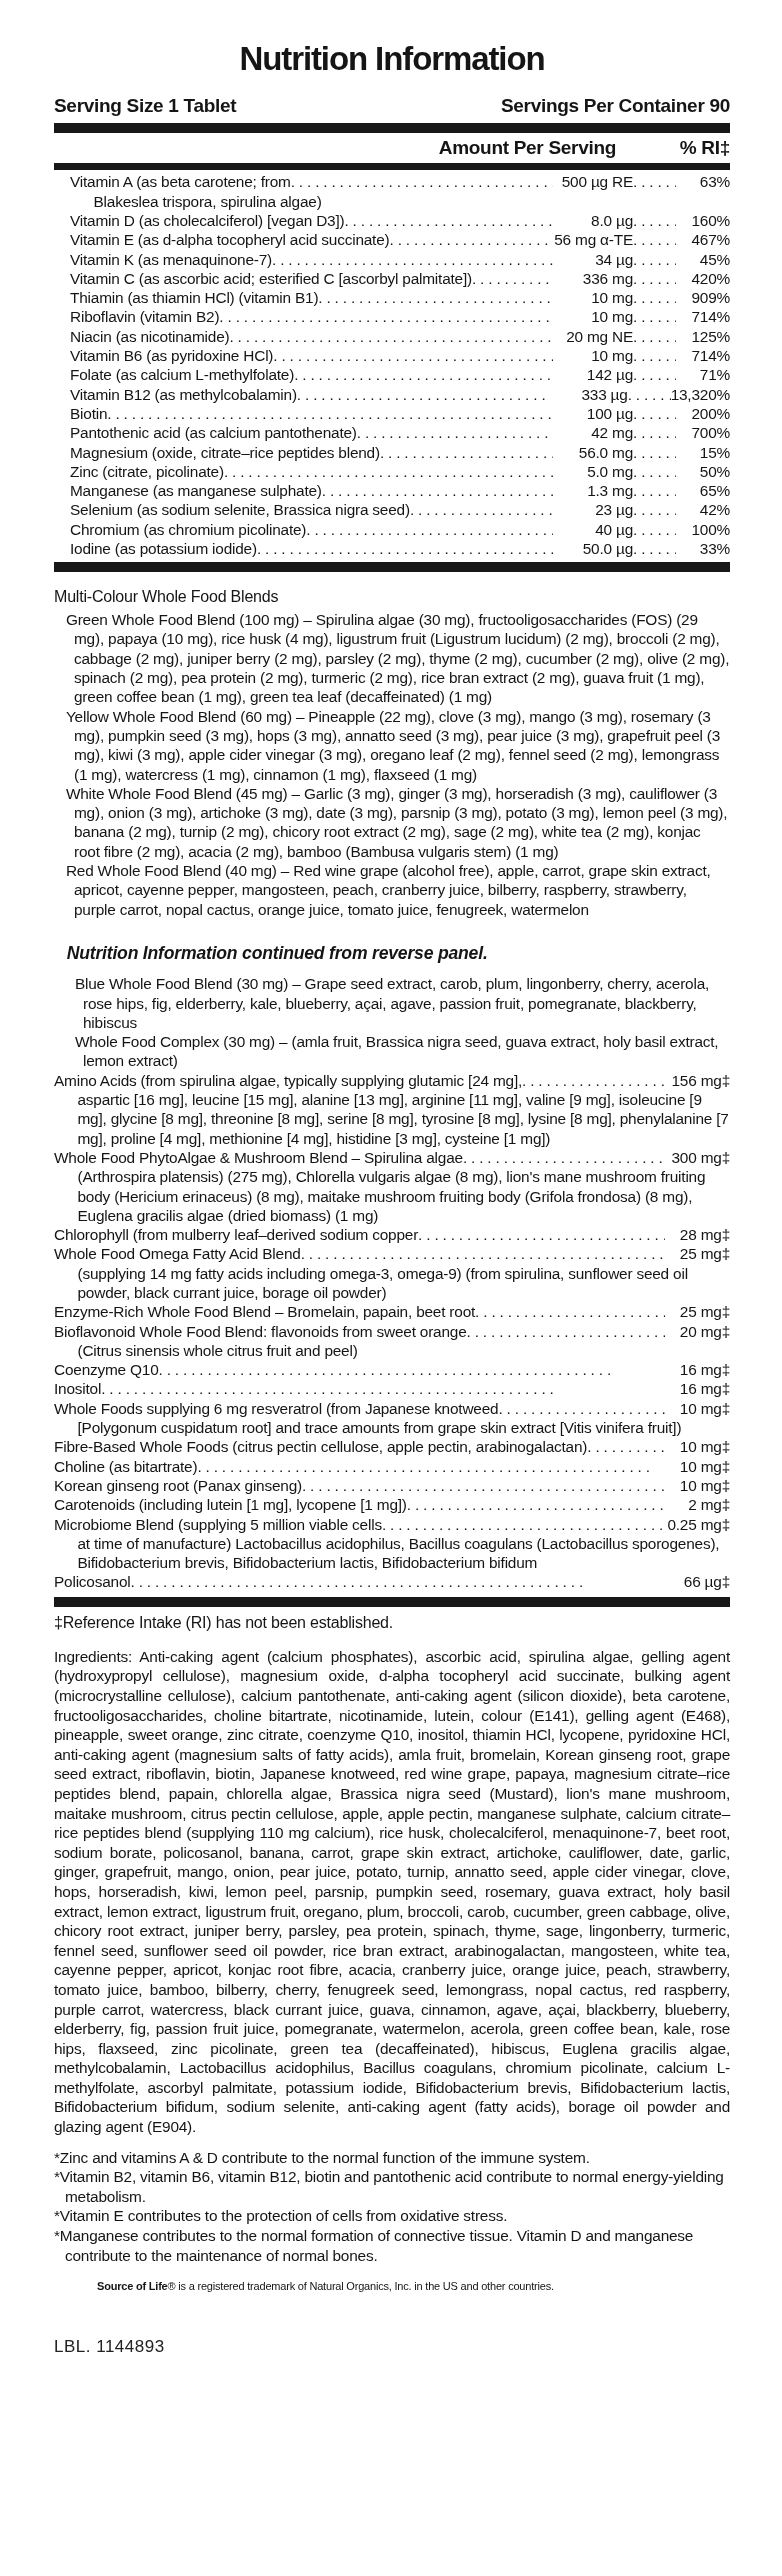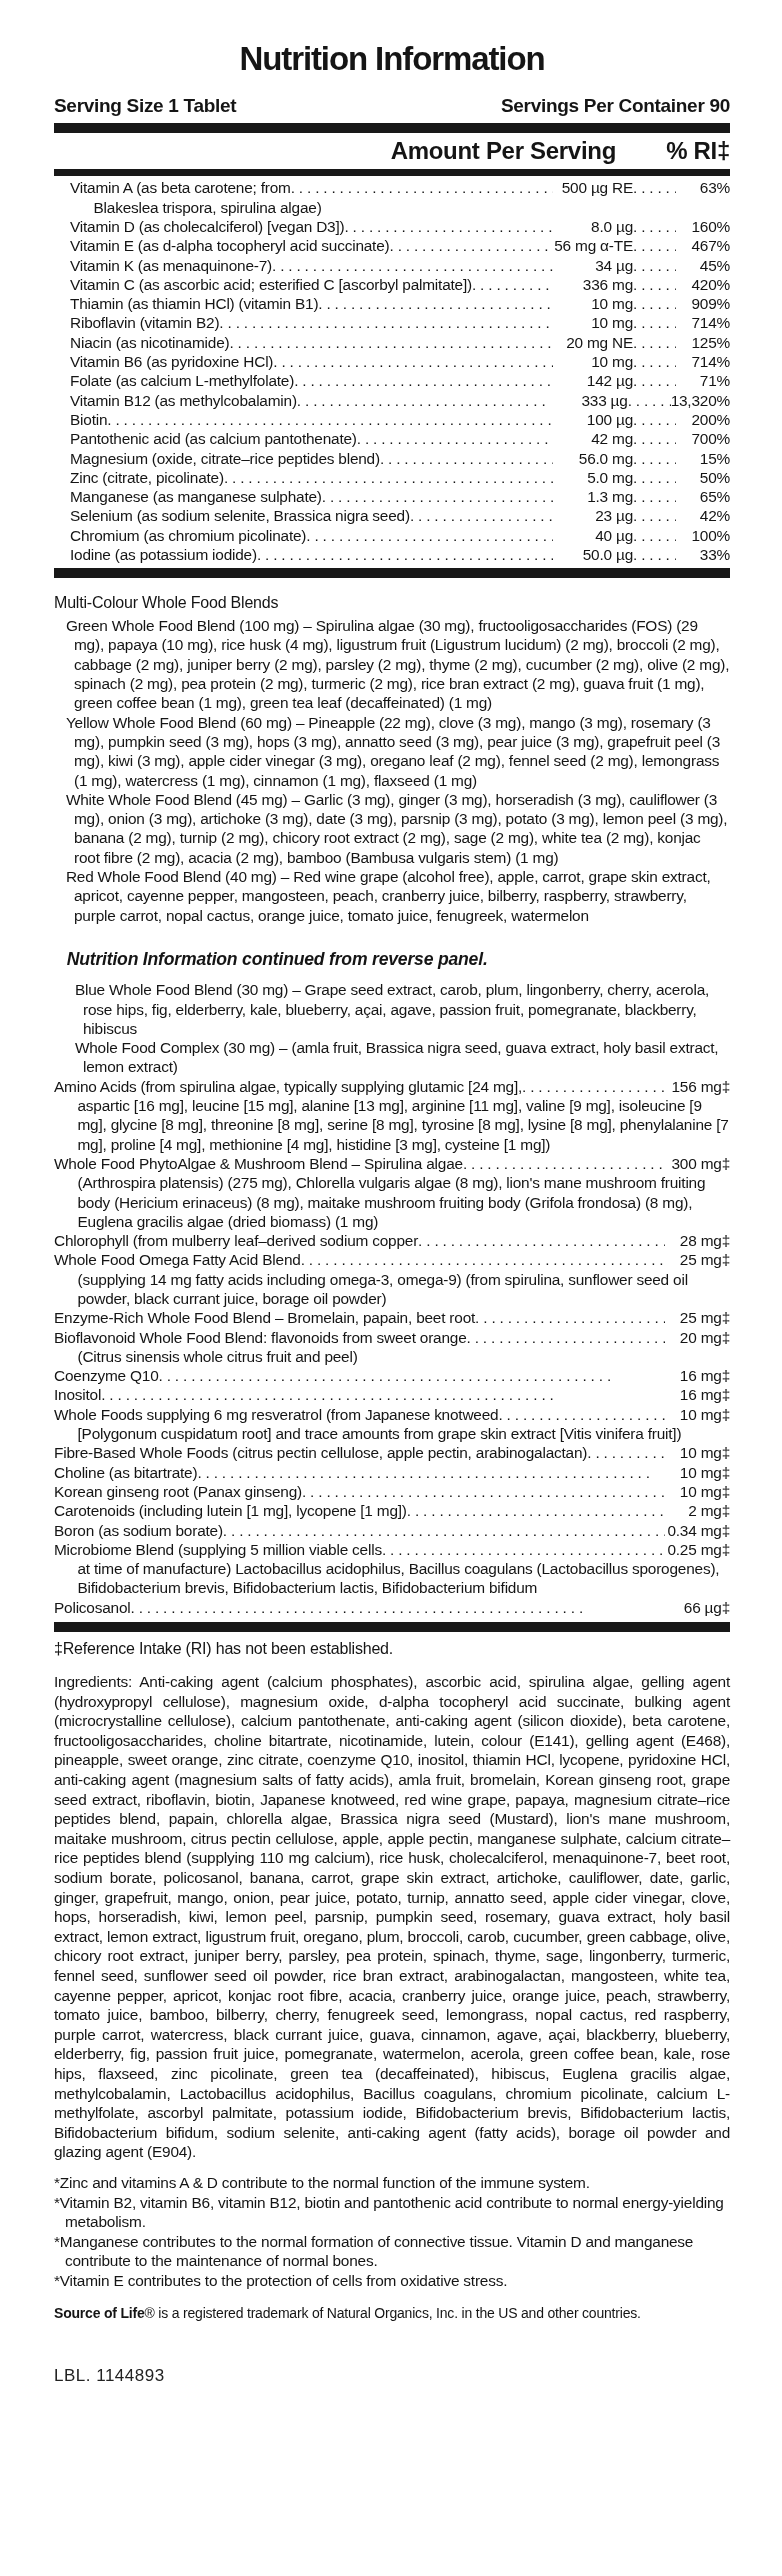--- a/index.html
+++ b/index.html
@@ -19,21 +19,21 @@
     display:flex; justify-content:space-between;
     font-weight:700; font-size:19px; letter-spacing:-0.3px;
     margin-bottom:6.3px;
     gap:24px;
   }
   .bar { background:#181818; height:10px; }
   .bar.med { height:6.3px; }
 
   .colhead {
     display:flex; align-items:baseline;
-    font-weight:700; font-size:24px; letter-spacing:-0.3px;
+    font-weight:700; font-size:19px; letter-spacing:-0.3px;
     padding:3.6px 0 4.5px 0;
   }
   .colhead .sp { flex:1; }
   .colhead .pcthead { width:114px; text-align:right; }
 
   .ntable { font-size:15.4px; line-height:19.3px; letter-spacing:-0.2px; padding:2.7px 0 3.6px 0;margin-left:16px; }
   .nrow { display:flex; align-items:baseline; }
   .nrow .lbl { flex:0 1 auto; }
   .dots  { flex:1 1 0; min-width:5.4px; overflow:hidden; white-space:nowrap; }
   .dots::after, .dots2::after {
@@ -58,21 +58,21 @@
   .refnote { font-size:16px; margin:7.2px 0 14.5px 0; letter-spacing:-0.2px; }
 
   .ingredients {
     font-size:15.4px; line-height:19.6px; letter-spacing:-0.2px;
     text-align:justify; margin:1.8px 0 0 0;
   }
 
   .claims { margin-top:11px; font-size:15.4px; line-height:19.6px; letter-spacing:-0.2px; }
   .claim { padding-left:11px; text-indent:-11px; }
 
-  .trademark { margin-top:14.5px; font-size:14px; letter-spacing:-0.2px; }
+  .trademark { margin-top:14.5px; font-size:11px; letter-spacing:-0.2px;margin-left:43px; }
   .trademark .brand { font-weight:700; }
 
   .lbl-code { margin-top:45px; font-size:17px; letter-spacing:0.5px; color:#222; }
 </style>
 </head>
 <body>
 
 <div class="page">
 
   <h1 class="title">Nutrition Information</h1>
@@ -439,28 +439,20 @@
 
         <div>
           <div class="nrow">
             <span class="lbl">Carotenoids (including lutein [1 mg], lycopene [1 mg])</span>
             <span class="dots"></span>
             <span class="amt2">2 mg‡</span>
           </div>
 
         </div>
 
-        <div>
-          <div class="nrow">
-            <span class="lbl">Boron (as sodium borate)</span>
-            <span class="dots"></span>
-            <span class="amt2">0.34 mg‡</span>
-          </div>
-
-        </div>
 
         <div>
           <div class="nrow">
             <span class="lbl">Microbiome Blend (supplying 5 million viable cells</span>
             <span class="dots"></span>
             <span class="amt2">0.25 mg‡</span>
           </div>
           <div class="cont">at time of manufacture) Lactobacillus acidophilus, Bacillus coagulans (Lactobacillus sporogenes), Bifidobacterium brevis, Bifidobacterium lactis, Bifidobacterium bifidum</div>
         </div>
 
@@ -480,23 +472,23 @@
   <div class="refnote">‡Reference Intake (RI) has not been established.</div>
 
   <p class="ingredients">Ingredients: Anti-caking agent (calcium phosphates), ascorbic acid, spirulina algae, gelling agent (hydroxypropyl cellulose), magnesium oxide, d-alpha tocopheryl acid succinate, bulking agent (microcrystalline cellulose), calcium pantothenate, anti-caking agent (silicon dioxide), beta carotene, fructooligosaccharides, choline bitartrate, nicotinamide, lutein, colour (E141), gelling agent (E468), pineapple, sweet orange, zinc citrate, coenzyme Q10, inositol, thiamin HCl, lycopene, pyridoxine HCl, anti-caking agent (magnesium salts of fatty acids), amla fruit, bromelain, Korean ginseng root, grape seed extract, riboflavin, biotin, Japanese knotweed, red wine grape, papaya, magnesium citrate–rice peptides blend, papain, chlorella algae, Brassica nigra seed (Mustard), lion's mane mushroom, maitake mushroom, citrus pectin cellulose, apple, apple pectin, manganese sulphate, calcium citrate–rice peptides blend (supplying 110 mg calcium), rice husk, cholecalciferol, menaquinone-7, beet root, sodium borate, policosanol, banana, carrot, grape skin extract, artichoke, cauliflower, date, garlic, ginger, grapefruit, mango, onion, pear juice, potato, turnip, annatto seed, apple cider vinegar, clove, hops, horseradish, kiwi, lemon peel, parsnip, pumpkin seed, rosemary, guava extract, holy basil extract, lemon extract, ligustrum fruit, oregano, plum, broccoli, carob, cucumber, green cabbage, olive, chicory root extract, juniper berry, parsley, pea protein, spinach, thyme, sage, lingonberry, turmeric, fennel seed, sunflower seed oil powder, rice bran extract, arabinogalactan, mangosteen, white tea, cayenne pepper, apricot, konjac root fibre, acacia, cranberry juice, orange juice, peach, strawberry, tomato juice, bamboo, bilberry, cherry, fenugreek seed, lemongrass, nopal cactus, red raspberry, purple carrot, watercress, black currant juice, guava, cinnamon, agave, açai, blackberry, blueberry, elderberry, fig, passion fruit juice, pomegranate, watermelon, acerola, green coffee bean, kale, rose hips, flaxseed, zinc picolinate, green tea (decaffeinated), hibiscus, Euglena gracilis algae, methylcobalamin, Lactobacillus acidophilus, Bacillus coagulans, chromium picolinate, calcium L-methylfolate, ascorbyl palmitate, potassium iodide, Bifidobacterium brevis, Bifidobacterium lactis, Bifidobacterium bifidum, sodium selenite, anti-caking agent (fatty acids), borage oil powder and glazing agent (E904).</p>
 
   <div class="claims">
 
       <div class="claim">*Zinc and vitamins A &amp; D contribute to the normal function of the immune system.</div>
 
       <div class="claim">*Vitamin B2, vitamin B6, vitamin B12, biotin and pantothenic acid contribute to normal energy-yielding metabolism.</div>
 
+      <div class="claim">*Vitamin E contributes to the protection of cells from oxidative stress.</div>
+
       <div class="claim">*Manganese contributes to the normal formation of connective tissue. Vitamin D and manganese contribute to the maintenance of normal bones.</div>
-
-      <div class="claim">*Vitamin E contributes to the protection of cells from oxidative stress.</div>
     </div>
 
   <div class="trademark">
     <span class="brand">Source of Life</span><span>® is a registered trademark of Natural Organics, Inc. in the US and other countries.</span>
   </div>
 
   <div class="lbl-code">LBL. 1144893</div>
 
 </div>
 

